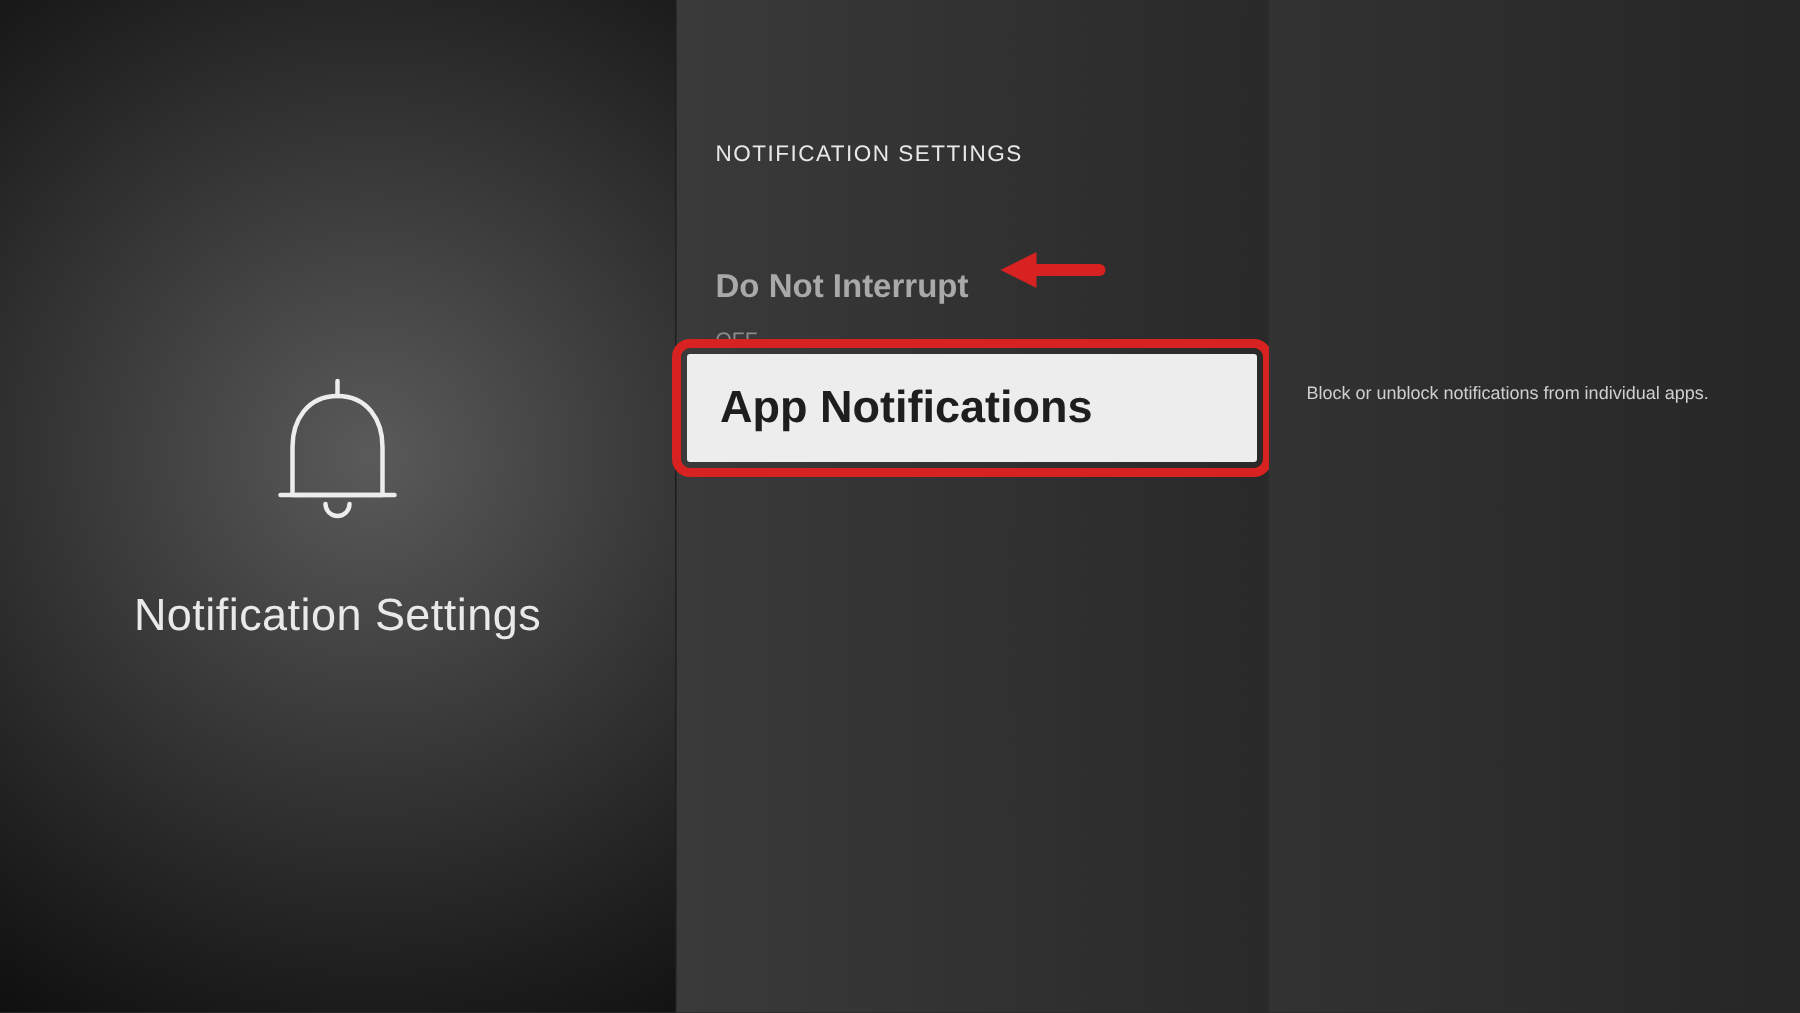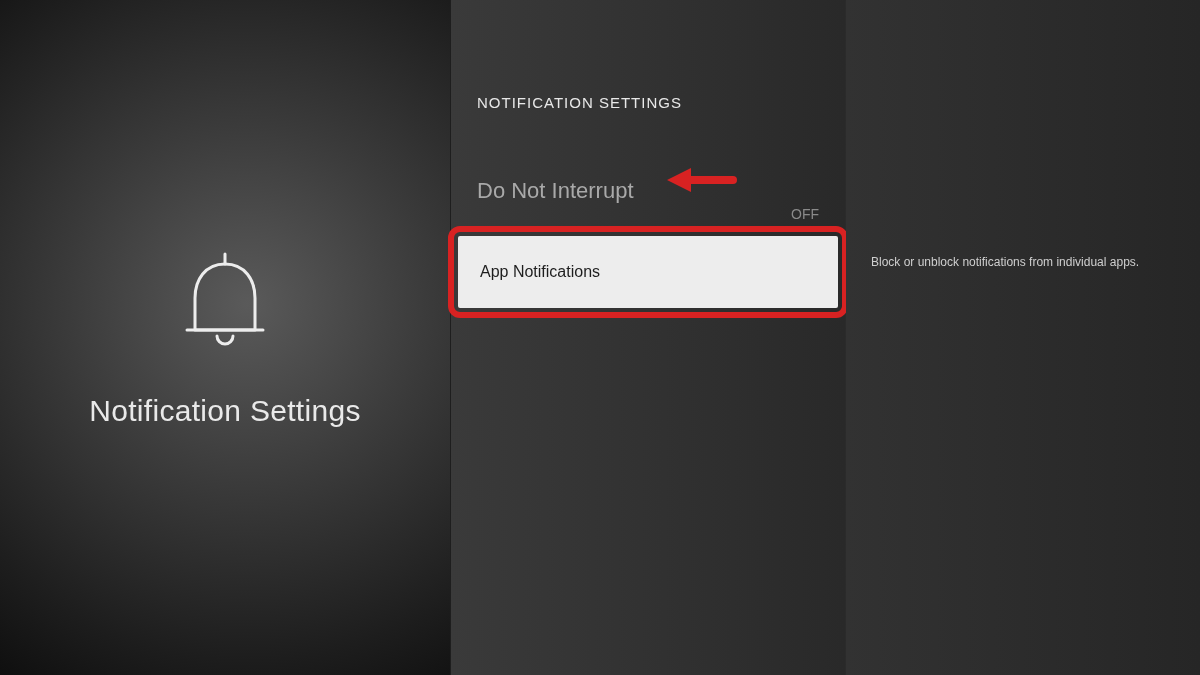--- a/index.html
+++ b/index.html
@@ -56,49 +56,48 @@
     left: 0;
     width: 100%;
   }
   .menu-item {
     position: relative;
     padding: 8px 26px 8px 26px;
   }
   .menu-item .label {
     color: #a9a9a9;
     font-size: 22px;
-    font-weight: 400;
+    font-weight: 700;
   }
   .menu-item .sub {
     color: #8a8a8a;
     font-size: 14px;
-    margin-top: 2px;
-    text-align: right;
+    margin-top: 14px;
   }
 
   .highlight-box {
     position: absolute;
     left: -3px;
     right: -3px;
     border: 6px solid #d82222;
     border-radius: 12px;
     padding: 4px;
   }
   .highlight-inner {
     background: #ededed;
     height: 72px;
     border-radius: 2px;
     display: flex;
     align-items: center;
     padding-left: 22px;
   }
   .highlight-inner .label {
     color: #1e1e1e;
-    font-size: 16px;
-    font-weight: 400;
+    font-size: 30px;
+    font-weight: 700;
   }
 
   .annotation-arrow {
     position: absolute;
     top: 160px;
     left: 210px;
     width: 80px;
     height: 40px;
     pointer-events: none;
   }

